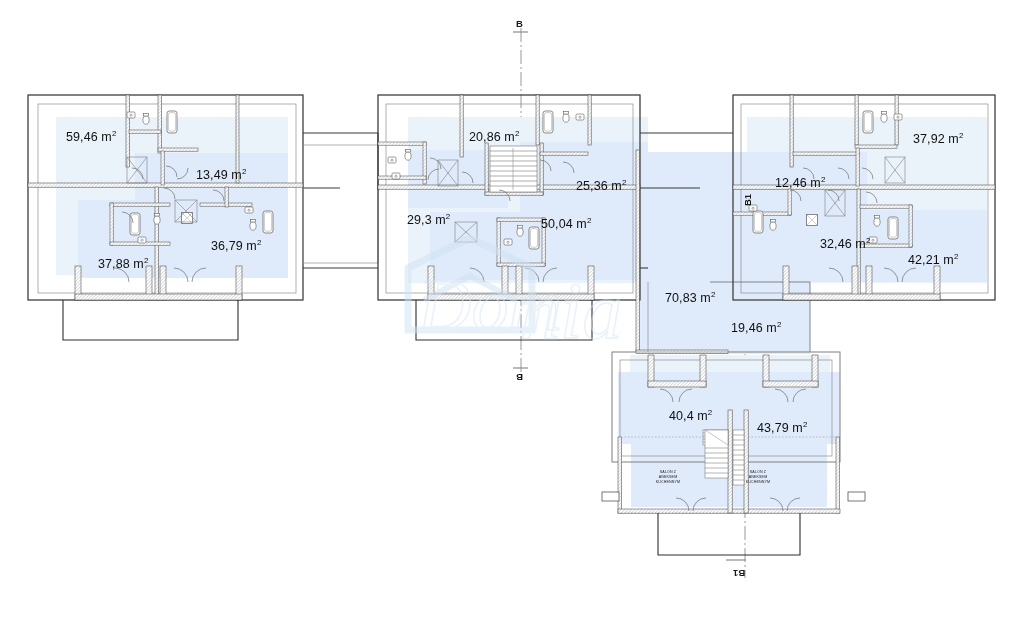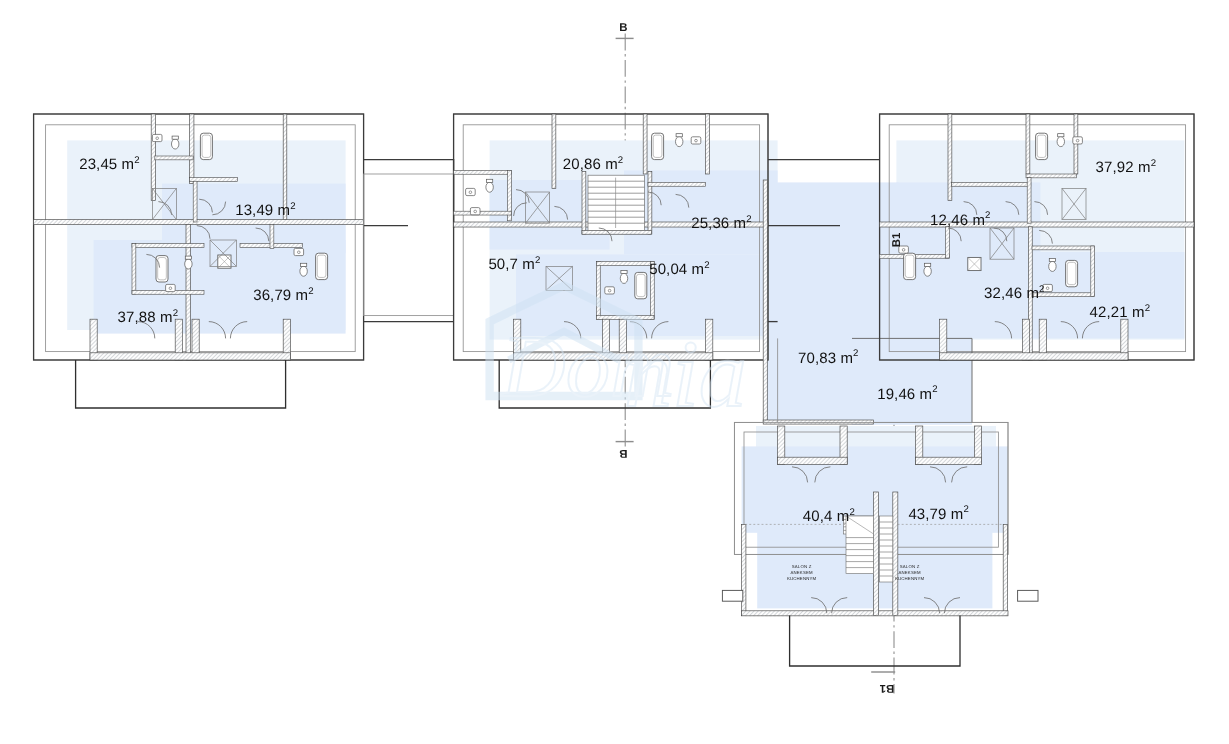--- a/index.html
+++ b/index.html
@@ -406,38 +406,38 @@
     <g class="wmg" opacity="0.5">
       <path d="M408 268 L470 238 L532 268 L532 330 L408 330 Z" fill="none" stroke="#cfe2f3" stroke-width="7"></path>
       <path d="M424 300 L470 276 L516 300" fill="none" stroke="#cfe2f3" stroke-width="6"></path>
       <text x="418" y="330" font-family="Liberation Serif, serif" font-size="74" font-style="italic" fill="none" stroke="#d6e6f5" stroke-width="1.6">Dom</text>
       <text x="520" y="338" font-family="Liberation Serif, serif" font-size="80" font-style="italic" fill="none" stroke="#d6e6f5" stroke-width="1.6">nia</text>
     </g>
   </svg>
 
   <div>
 
-    <div class="area-label" style="left:66px;top:129px;"><span>23,45 m</span><sup>2</sup></div>
+    <div class="area-label" style="left:66px;top:129px;"><span>59,46 m</span><sup>2</sup></div>
     <div class="area-label" style="left:196px;top:167px;"><span>13,49 m</span><sup>2</sup></div>
     <div class="area-label" style="left:98px;top:256px;"><span>37,88 m</span><sup>2</sup></div>
     <div class="area-label" style="left:211px;top:238px;"><span>36,79 m</span><sup>2</sup></div>
 
     <div class="area-label" style="left:469px;top:129px;"><span>20,86 m</span><sup>2</sup></div>
     <div class="area-label" style="left:576px;top:178px;"><span>25,36 m</span><sup>2</sup></div>
-    <div class="area-label" style="left:407px;top:212px;"><span>50,7 m</span><sup>2</sup></div>
+    <div class="area-label" style="left:407px;top:212px;"><span>29,3 m</span><sup>2</sup></div>
     <div class="area-label" style="left:497px;top:216px;padding-left:44px;"><span>50,04 m</span><sup>2</sup></div>
 
     <div class="area-label" style="left:913px;top:131px;text-align:center;"><span>37,92 m</span><sup>2</sup></div>
     <div class="area-label" style="left:775px;top:175px;"><span>12,46 m</span><sup>2</sup></div>
     <div class="area-label" style="left:772px;top:236px;margin-left:48px;"><span>32,46 m</span><sup>2</sup></div>
     <div class="area-label" style="left:908px;top:252px;"><span>42,21 m</span><sup>2</sup></div>
     <div class="area-label" style="left:665px;top:290px;"><span>70,83 m</span><sup>2</sup></div>
     <div class="area-label" style="left:731px;top:320px;"><span>19,46 m</span><sup>2</sup></div>
 
-    <div class="area-label" style="left:669px;top:408px;margin-top:14px;"><span>40,4 m</span><sup>2</sup></div>
+    <div class="area-label" style="left:669px;top:408px;"><span>40,4 m</span><sup>2</sup></div>
     <div class="area-label" style="left:757px;top:420px;text-align:center;"><span>43,79 m</span><sup>2</sup></div>
   </div>
 
   <div class="room-note" style="left:668px;top:470px;width:46px;margin-left:-23px;">SALON Z
 ANEKSEM
 KUCHENNYM</div>
   <div class="room-note" style="left:758px;top:470px;width:46px;margin-left:-23px;">SALON Z
 ANEKSEM
 KUCHENNYM</div>
 

